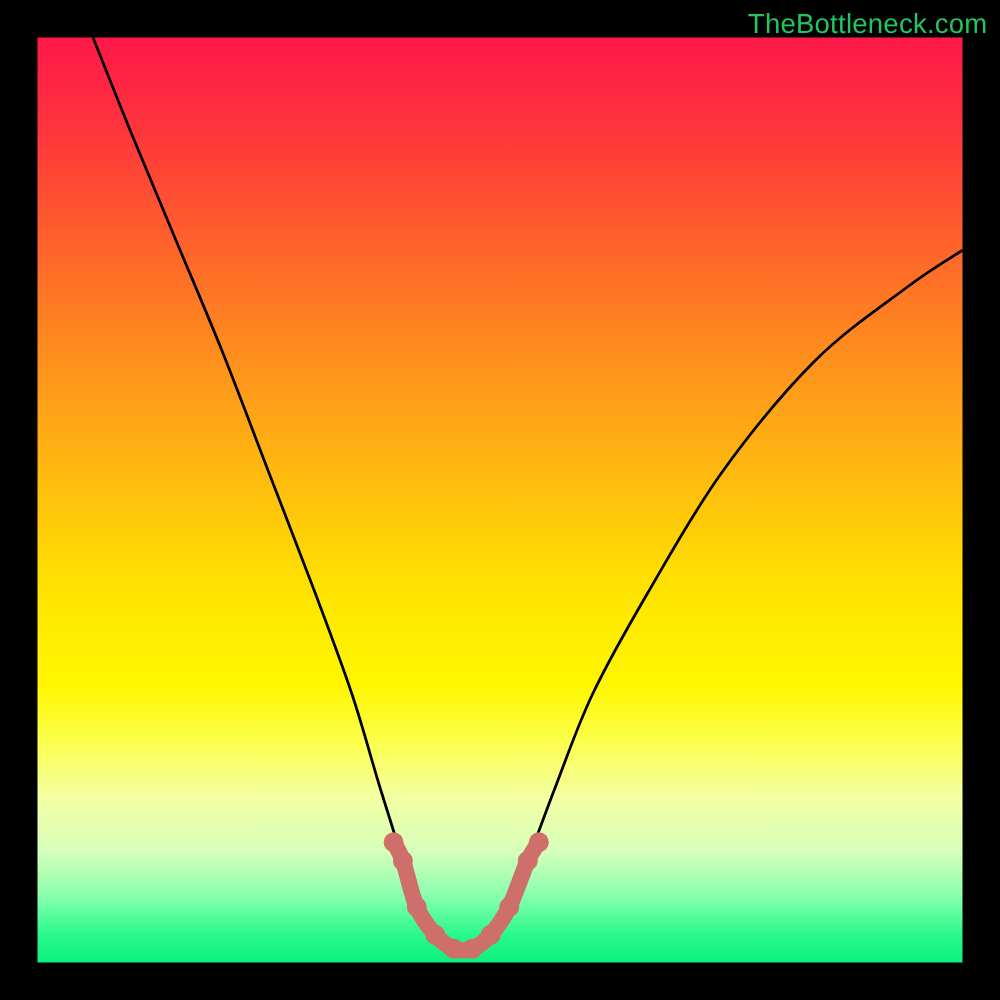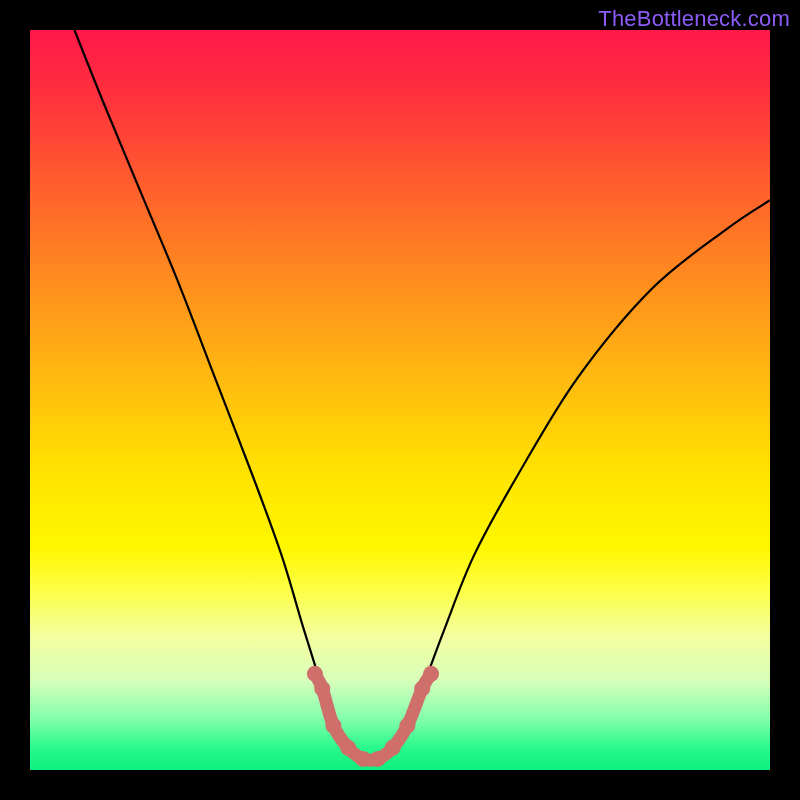--- a/index.html
+++ b/index.html
@@ -24,21 +24,21 @@
     left: 30px;
     top: 30px;
     width: 740px;
     height: 740px;
     
   }
   .watermark {
     position: absolute;
     top: 6px;
     right: 10px;
-    color: #8b5cf6;
+    color: #22c55e;
     font-size: 22px;
     letter-spacing: 0.2px;
     font-weight: 400;
   }
   svg.overlay {
     position: absolute;
     left: 30px;
     top: 30px;
     width: 740px;
     height: 740px;

